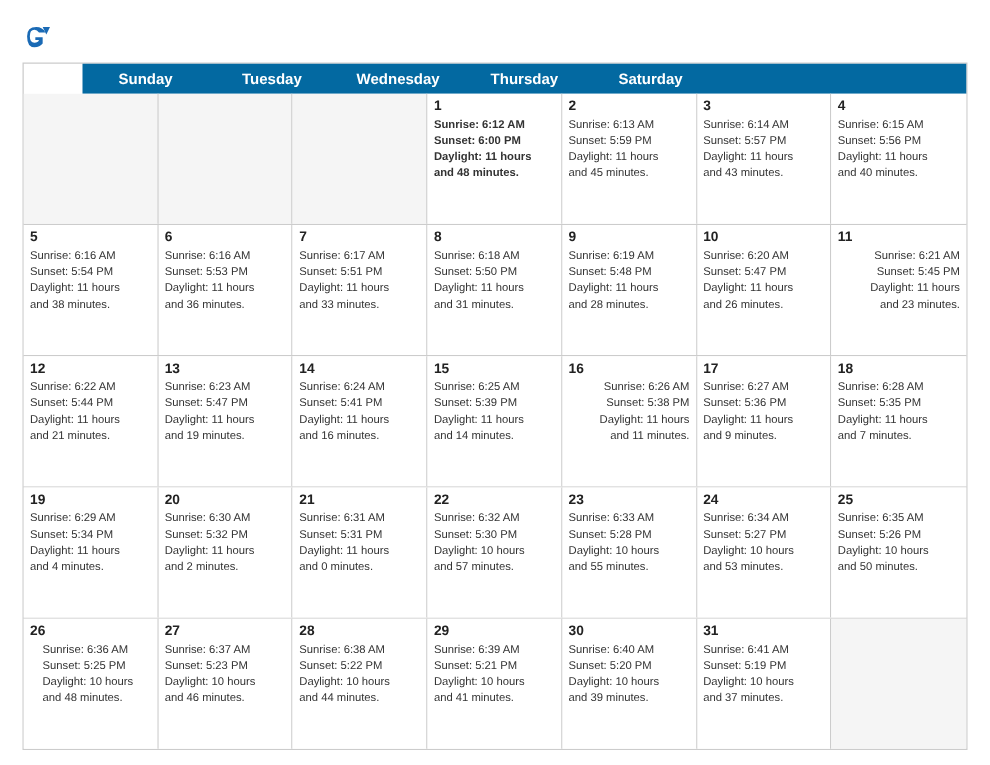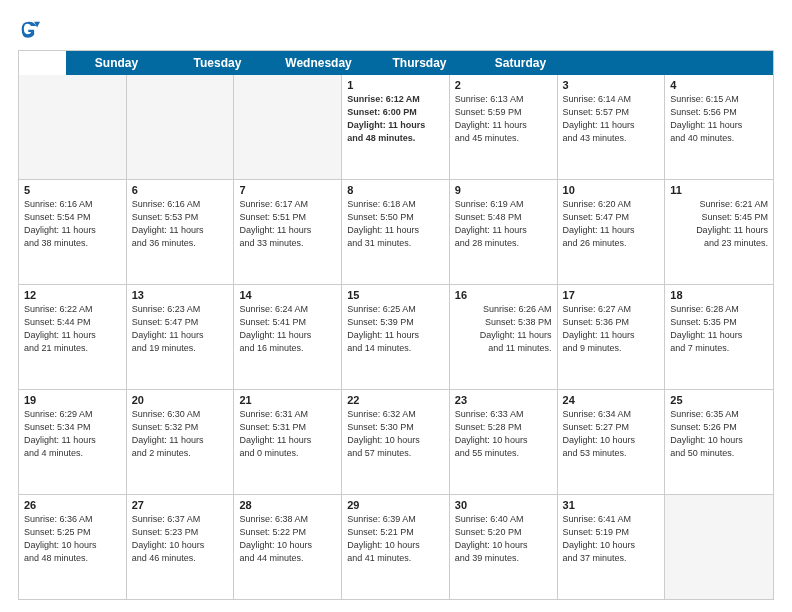--- a/index.html
+++ b/index.html
@@ -318,21 +318,21 @@
             <div class="day-num">25</div>
             <div class="cell-info" style="white-space: pre-line;">Sunrise: 6:35 AM
 Sunset: 5:26 PM
 Daylight: 10 hours
 and 50 minutes.</div>
           </div>
         </div>
         <div class="cal-row">
           <div class="cal-cell">
             <div class="day-num">26</div>
-            <div class="cell-info" style="white-space: pre-line;">Sunrise: 6:36 AM
+            <div class="cell-info" style="white-space: pre-line; margin-left: 10px;">Sunrise: 6:36 AM
 Sunset: 5:25 PM
 Daylight: 10 hours
 and 48 minutes.</div>
           </div>
           <div class="cal-cell">
             <div class="day-num">27</div>
             <div class="cell-info" style="white-space: pre-line;">Sunrise: 6:37 AM
 Sunset: 5:23 PM
 Daylight: 10 hours
 and 46 minutes.</div>

